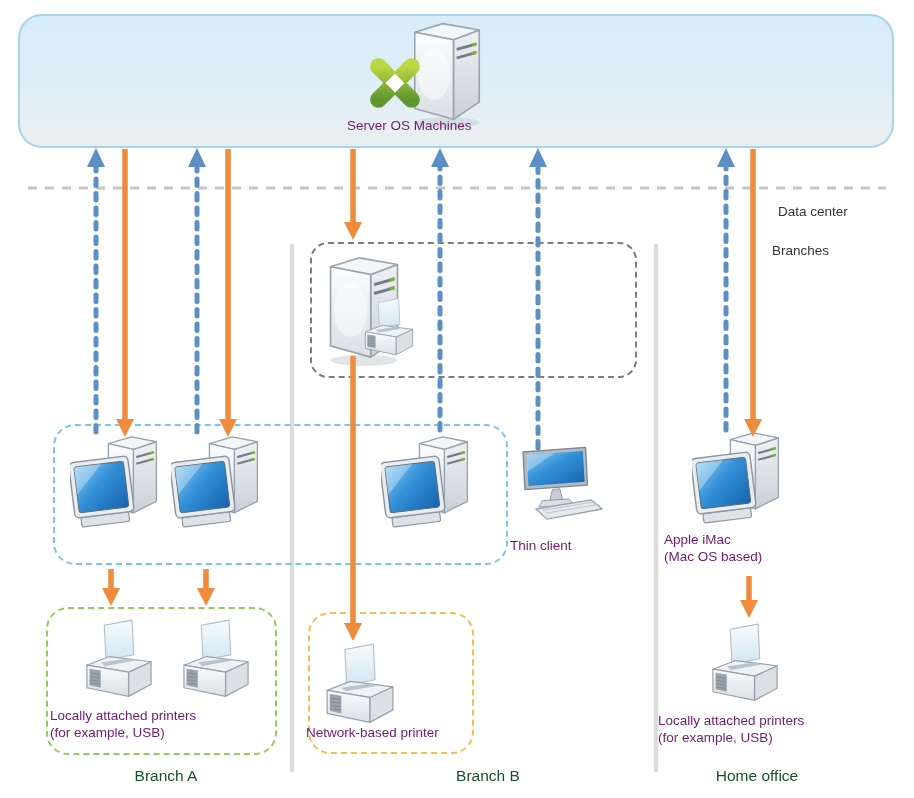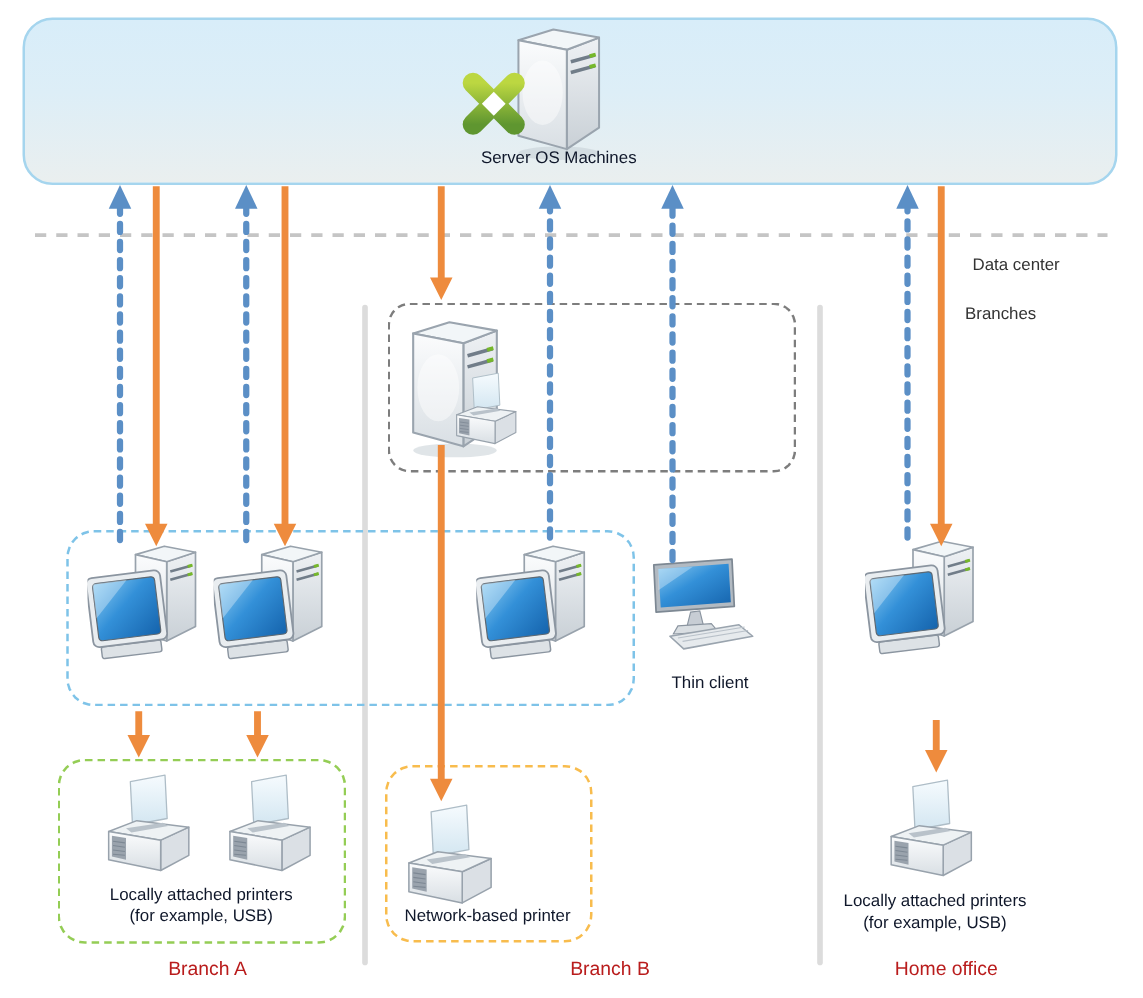--- a/index.html
+++ b/index.html
@@ -2,26 +2,26 @@
 <html><head>
 <meta charset="utf-8">
 <style>
   html,body{margin:0;padding:0;background:#ffffff;}
   #stage{
     position:relative;width:914px;height:798px;background:#ffffff;overflow:hidden;
     font-family:"Liberation Sans", sans-serif;
   }
   .abs{position:absolute;}
   .label{
-    position:absolute;font-size:13.5px;line-height:17px;color:#0f172a;
-    text-align:center;white-space:nowrap;
+    position:absolute;font-size:13.5px;line-height:17px;color:#701a75;
+    white-space:nowrap;
   }
   .label.small{font-size:12.5px;line-height:16px;}
   .zone-label{position:absolute;font-size:13.5px;color:#333;text-align:left;margin-top:40px;}
-  .footer-label{position:absolute;top:767px;width:200px;text-align:center;font-size:15.5px;color:#b91c1c;}
+  .footer-label{position:absolute;top:767px;width:200px;text-align:center;font-size:15.5px;color:#14532d;}
   .dashed-box{position:absolute;border-radius:22px;background:transparent;}
   #banner{
     position:absolute;left:18px;top:14px;width:872px;height:130px;border-radius:24px;
     border:2px solid #a5d5ee;
     background:linear-gradient(180deg,#d8edf9 0%,#ddeef7 45%,#eaefef 100%);
   }
   #box-ups{left:310px;top:242px;width:323px;height:132px;border:2px dashed #7d7d7d;border-radius:18px;}
   #box-workstations{left:53px;top:424px;width:451px;height:137px;border:2px dashed #7ec3e8;}
   #box-local-printers{left:46px;top:607px;width:227px;height:144px;border:2px dashed #94cd55;}
   #box-network-printer{left:308px;top:612px;width:162px;height:138px;border:2px dashed #f8bc4d;}
@@ -169,20 +169,24 @@
         <use href="#sym-thinclient"></use>
       </svg>
   </div>
   <div class="label" style="left:510px;top:537px;width:116px">Thin client</div>
 
   <div class="abs" style="left:692px;top:424px;width:96px;height:112px">
     <svg width="96" height="112" viewBox="0 0 100 112">
         <use href="#sym-workstation"></use>
       </svg>
   </div>
+  <div class="label" style="left:664px;top:531px;width:156px">
+    <span>Apple iMac</span><br>
+    <span>(Mac OS based)</span>
+  </div>
 
   <div class="dashed-box" id="box-local-printers"></div>
   <div class="abs" style="left:80px;top:616px;width:78px;height:88px">
     <svg width="78" height="88" viewBox="0 0 90 100">
         <use href="#sym-printer"></use>
       </svg>
   </div>
   <div class="abs" style="left:177px;top:616px;width:78px;height:88px">
     <svg width="78" height="88" viewBox="0 0 90 100">
         <use href="#sym-printer"></use>

